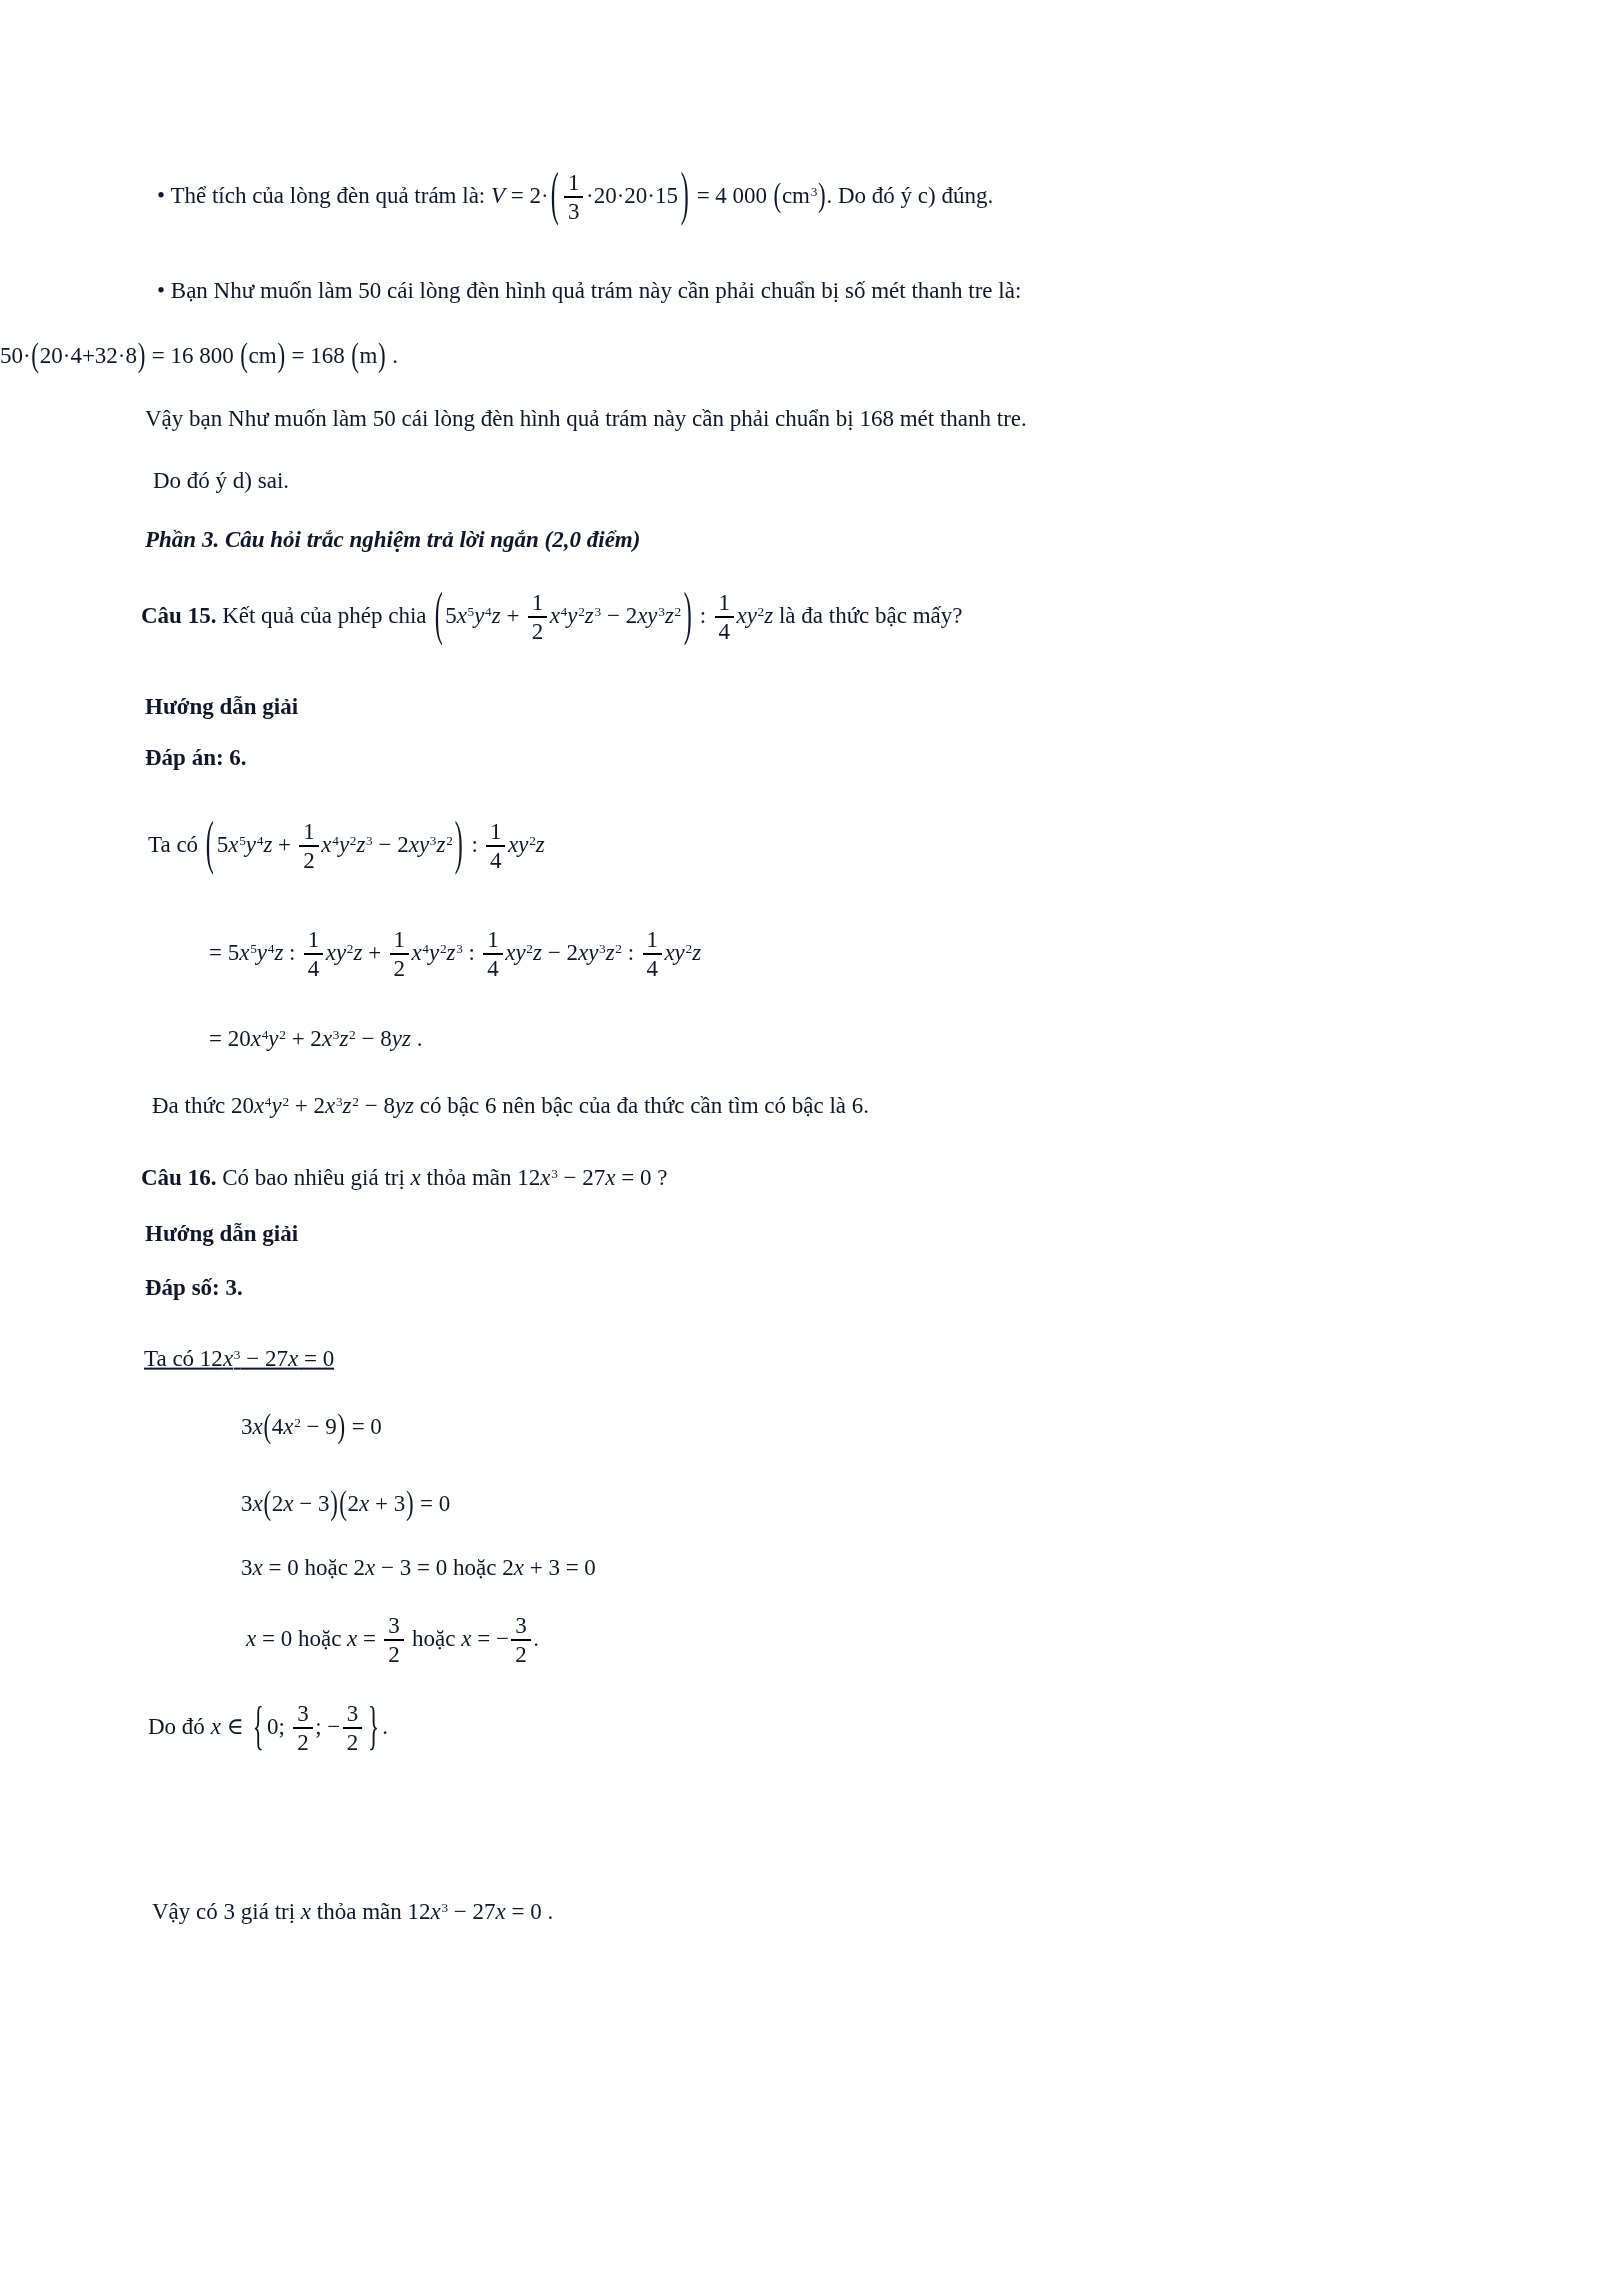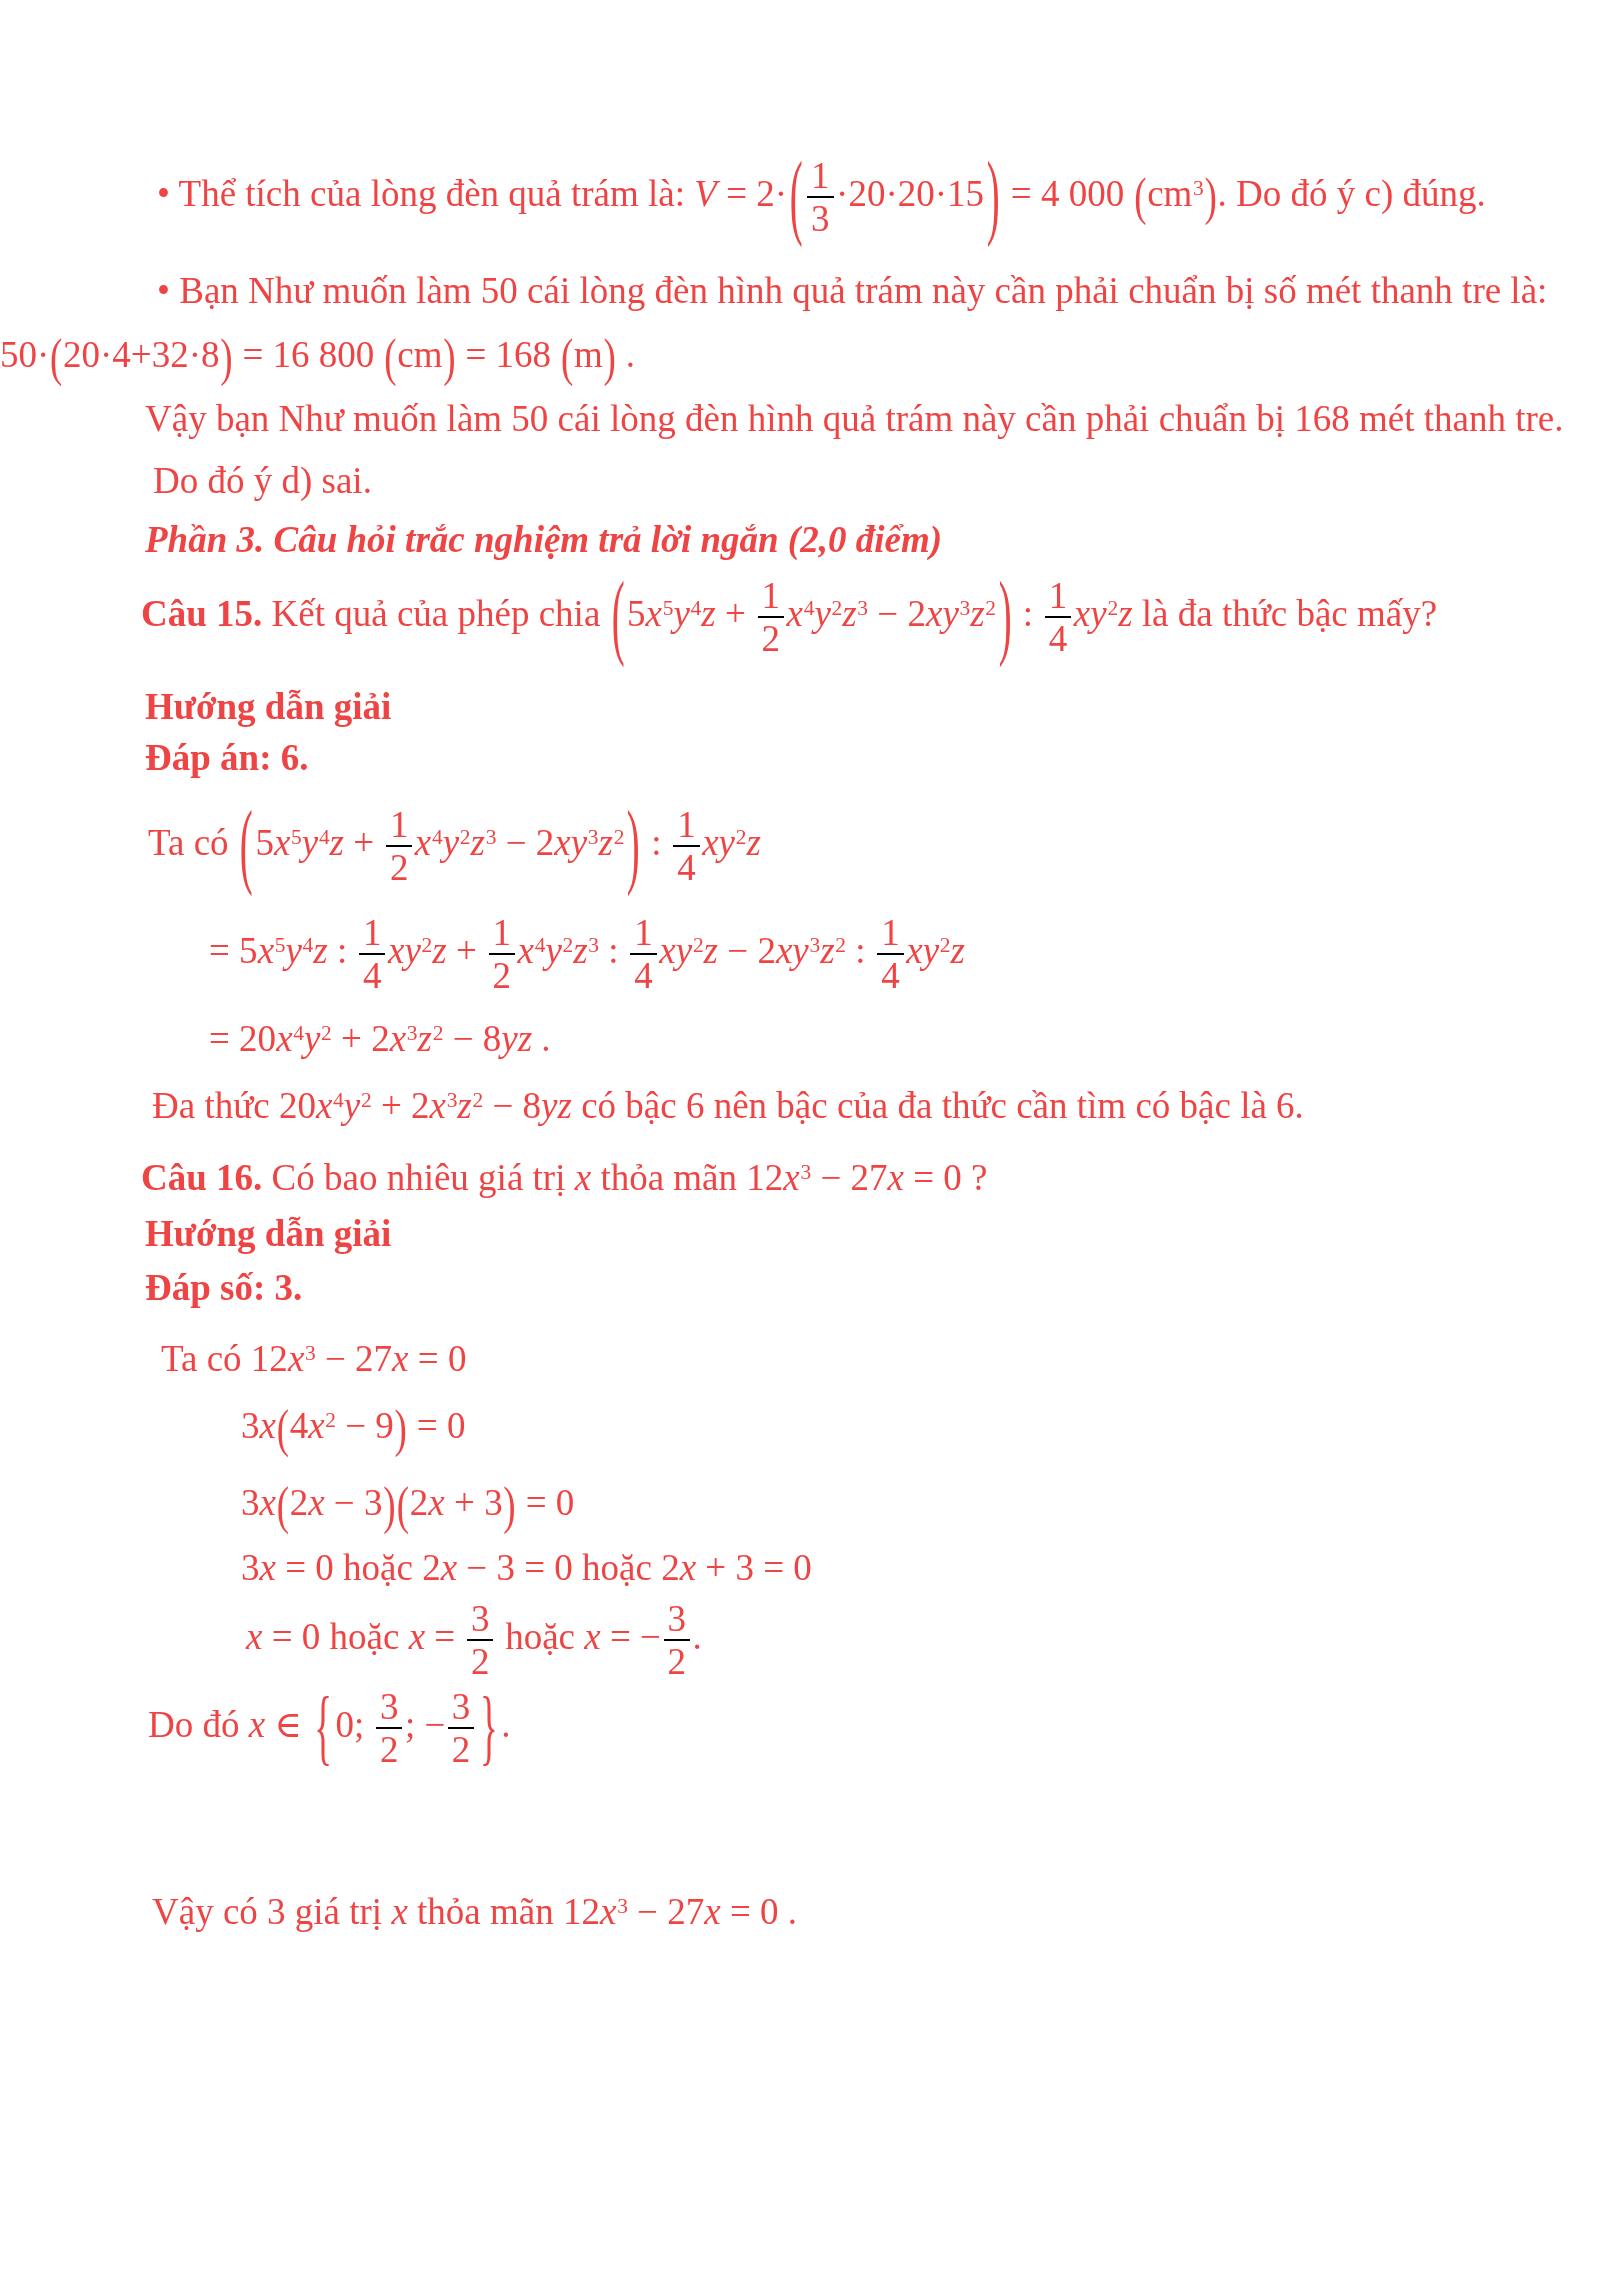--- a/index.html
+++ b/index.html
@@ -13,23 +13,23 @@
     height: 2295px;
     background: #ffffff;
     color: #000000;
     font-family: "Liberation Serif", "DejaVu Serif", serif;
     overflow: hidden;
   }
   .line {
     position: absolute;
     transform: translateY(-50%);
     white-space: nowrap;
-    font-size: 37px;
+    font-size: 23px;
     line-height: 1.25;
-    color: #ef4444;
+    color: #0f172a;
   }
   .line.center {
     left: 0 !important;
     width: 100%;
   }
   .line.bold { font-weight: bold; }
   .line.bolditalic { font-weight: bold; font-style: italic; }
   i { font-style: italic; }
   b { font-weight: bold; }
   sup {
@@ -96,21 +96,21 @@
     <div class="line" style="top: 618px; left: 141px;"><b>Câu 15.</b> Kết quả của phép chia <span class="bigp">(</span>5<i>x</i><sup>5</sup><i>y</i><sup>4</sup><i>z</i> + <span class="frac"><span class="fn">1</span><span class="fd">2</span></span><i>x</i><sup>4</sup><i>y</i><sup>2</sup><i>z</i><sup>3</sup> − 2<i>xy</i><sup>3</sup><i>z</i><sup>2</sup><span class="bigp">)</span> : <span class="frac"><span class="fn">1</span><span class="fd">4</span></span><i>xy</i><sup>2</sup><i>z</i>  là đa thức bậc mấy?</div>
     <div class="line bold" style="top: 707px; left: 145px;">Hướng dẫn giải</div>
     <div class="line bold" style="top: 758px; left: 145px;">Đáp án: 6.</div>
     <div class="line" style="top: 847px; left: 148px;">Ta có <span class="bigp">(</span>5<i>x</i><sup>5</sup><i>y</i><sup>4</sup><i>z</i> + <span class="frac"><span class="fn">1</span><span class="fd">2</span></span><i>x</i><sup>4</sup><i>y</i><sup>2</sup><i>z</i><sup>3</sup> − 2<i>xy</i><sup>3</sup><i>z</i><sup>2</sup><span class="bigp">)</span> : <span class="frac"><span class="fn">1</span><span class="fd">4</span></span><i>xy</i><sup>2</sup><i>z</i></div>
     <div class="line" style="top: 955px; left: 209px;">= 5<i>x</i><sup>5</sup><i>y</i><sup>4</sup><i>z</i> : <span class="frac"><span class="fn">1</span><span class="fd">4</span></span><i>xy</i><sup>2</sup><i>z</i> + <span class="frac"><span class="fn">1</span><span class="fd">2</span></span><i>x</i><sup>4</sup><i>y</i><sup>2</sup><i>z</i><sup>3</sup> : <span class="frac"><span class="fn">1</span><span class="fd">4</span></span><i>xy</i><sup>2</sup><i>z</i> − 2<i>xy</i><sup>3</sup><i>z</i><sup>2</sup> : <span class="frac"><span class="fn">1</span><span class="fd">4</span></span><i>xy</i><sup>2</sup><i>z</i></div>
     <div class="line" style="top: 1039px; left: 209px;">= 20<i>x</i><sup>4</sup><i>y</i><sup>2</sup> + 2<i>x</i><sup>3</sup><i>z</i><sup>2</sup> − 8<i>yz</i> .</div>
     <div class="line" style="top: 1106px; left: 152px;">Đa thức 20<i>x</i><sup>4</sup><i>y</i><sup>2</sup> + 2<i>x</i><sup>3</sup><i>z</i><sup>2</sup> − 8<i>yz</i>  có bậc 6 nên bậc của đa thức cần tìm có bậc là 6.</div>
     <div class="line" style="top: 1178px; left: 141px;"><b>Câu 16.</b> Có bao nhiêu giá trị <i>x</i>  thỏa mãn 12<i>x</i><sup>3</sup> − 27<i>x</i> = 0 ?</div>
     <div class="line bold" style="top: 1234px; left: 145px;">Hướng dẫn giải</div>
     <div class="line bold" style="top: 1288px; left: 145px;">Đáp số: 3.</div>
-    <div class="line" style="top: 1359px; left: 161px;">Ta có 12<i>x</i><sup>3</sup> − 27<i>x</i> = 0</div>
+    <div class="line" style="top: 1359px; left: 144px; text-decoration: underline;">Ta có 12<i>x</i><sup>3</sup> − 27<i>x</i> = 0</div>
     <div class="line" style="top: 1428px; left: 241px;">3<i>x</i><span class="medp">(</span>4<i>x</i><sup>2</sup> − 9<span class="medp">)</span> = 0</div>
     <div class="line" style="top: 1505px; left: 241px;">3<i>x</i><span class="medp">(</span>2<i>x</i> − 3<span class="medp">)</span><span class="medp">(</span>2<i>x</i> + 3<span class="medp">)</span> = 0</div>
     <div class="line" style="top: 1568px; left: 241px;">3<i>x</i> = 0  hoặc  2<i>x</i> − 3 = 0  hoặc  2<i>x</i> + 3 = 0</div>
     <div class="line" style="top: 1641px; left: 246px;"><i>x</i> = 0  hoặc  <i>x</i> = <span class="frac"><span class="fn">3</span><span class="fd">2</span></span>  hoặc  <i>x</i> = −<span class="frac"><span class="fn">3</span><span class="fd">2</span></span>.</div>
     <div class="line" style="top: 1729px; left: 148px;">Do đó  <i>x</i> ∈ <span class="bigb">{</span>0; <span class="frac"><span class="fn">3</span><span class="fd">2</span></span>; −<span class="frac"><span class="fn">3</span><span class="fd">2</span></span><span class="bigb">}</span>.</div>
     <div class="line" style="top: 1912px; left: 152px;">Vậy có 3 giá trị <i>x</i>  thỏa mãn 12<i>x</i><sup>3</sup> − 27<i>x</i> = 0 .</div>
   </div>
 
 
 </body></html>

